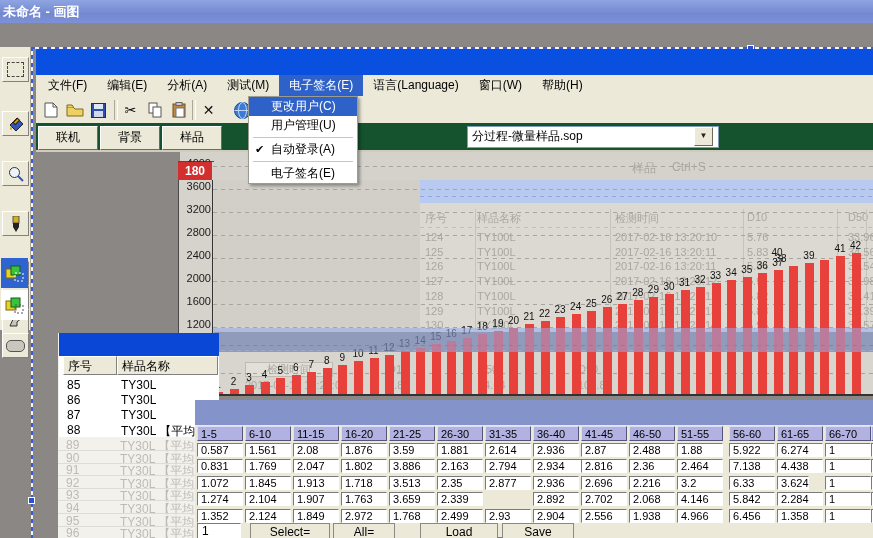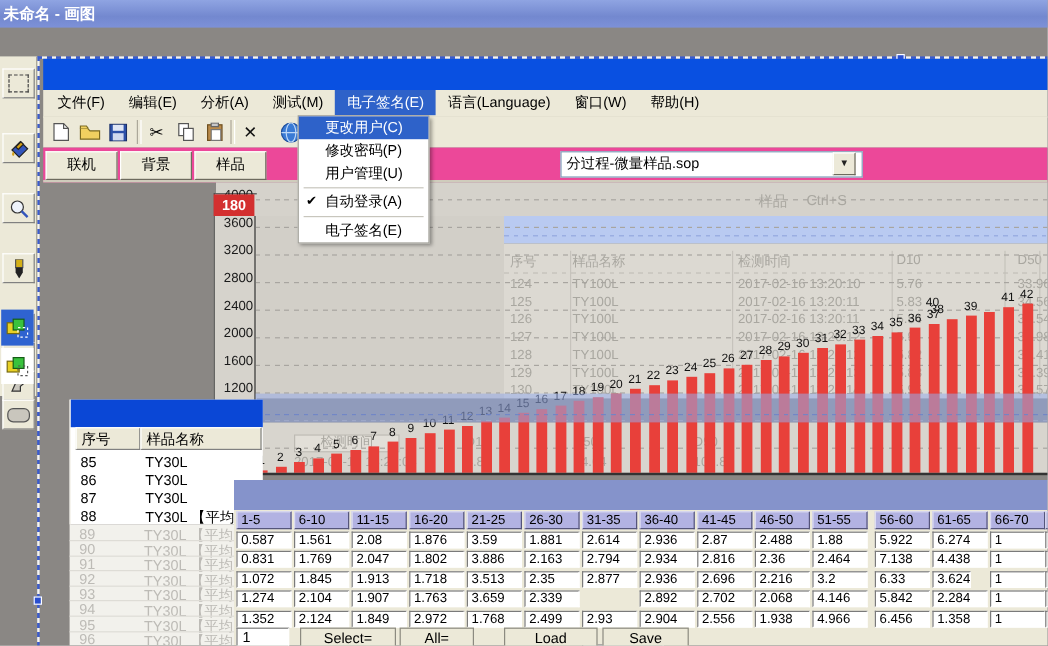--- a/index.html
+++ b/index.html
@@ -24,21 +24,21 @@
   .dash-v{width:2px;background:repeating-linear-gradient(180deg,#3a5bd0 0 4px,#f4f4f4 4px 8px);}
   .handle{width:5px;height:5px;background:#2a4fd0;border:1px solid #fff;}
   
   #app-title{left:36px;top:49px;width:837px;height:26px;background:#0950e1;}
   #app-menubar{left:36px;top:75px;width:837px;height:22px;background:#ECE9D8;border-bottom:1px solid #cfccbc;}
   .app-menu-item{display:inline-block;color:#000;font-size:12px;line-height:21px;padding:0 10px;}
   .app-menu-item.hl{background:#2e62c9;color:#fff;}
   #toolbar1{left:36px;top:97px;width:837px;height:26px;background:#ECE9D8;}
   .tb-icon{position:absolute;top:3px;width:21px;height:20px;display:flex;align-items:center;justify-content:center;}
   .tb-sep{position:absolute;top:3px;width:2px;height:20px;border-left:1px solid #aca899;border-right:1px solid #fff;}
-  #toolbar2{left:36px;top:123px;width:837px;height:27px;background:#ec4899;border-bottom:2px solid #cfccbc;}
+  #toolbar2{left:36px;top:123px;width:837px;height:27px;background:#14532d;border-bottom:2px solid #cfccbc;}
   .big-btn{position:absolute;top:3px;height:22px;background:#ECE9D8;border:1px solid;
     border-color:#fff #6d6a5e #6d6a5e #fff;font-size:12px;text-align:center;line-height:21px;}
   #sop-combo{position:absolute;left:431px;top:3px;width:246px;height:20px;background:#fff;
     border:1px solid #7f9db9;font-size:12px;line-height:19px;padding-left:4px;}
   #sop-arrow{position:absolute;left:658px;top:4px;width:17px;height:17px;background:#ECE9D8;
     border:1px solid;border-color:#fff #6d6a5e #6d6a5e #fff;font-size:8px;text-align:center;line-height:16px;color:#222;}
   
   .ghost-txt{color:#a9a7a0;}
   #ghost-strip{left:180px;top:152px;width:693px;height:28px;background:#d5d2cb;font-size:12px;}
   #ghost-band-top{left:420px;top:180px;width:453px;height:23px;background:#b9caf1;}
@@ -544,21 +544,20 @@
     <div id="bwin-buttons">
         <div class="b-btn" style="left: 55px; width: 80px;">Select=</div>
         <div class="b-btn" style="left: 138px; width: 62px;">All=</div>
         <div class="b-btn" style="left: 225px; width: 78px;">Load</div>
         <div class="b-btn" style="left: 307px; width: 72px;">Save</div>
       </div>
   </div>
 
   <div class="abs" id="dropdown">
       <div class="dd-item hl">更改用户(C)</div>
-      <div class="dd-item">修改密码(P)</div>
       <div class="dd-item">用户管理(U)</div>
       <div class="dd-sep"></div>
       <div class="dd-item">自动登录(A)<span class="dd-check">✔</span></div>
       <div class="dd-sep"></div>
       <div class="dd-item">电子签名(E)</div>
     </div>
 
 </div>
 
 </body></html>

